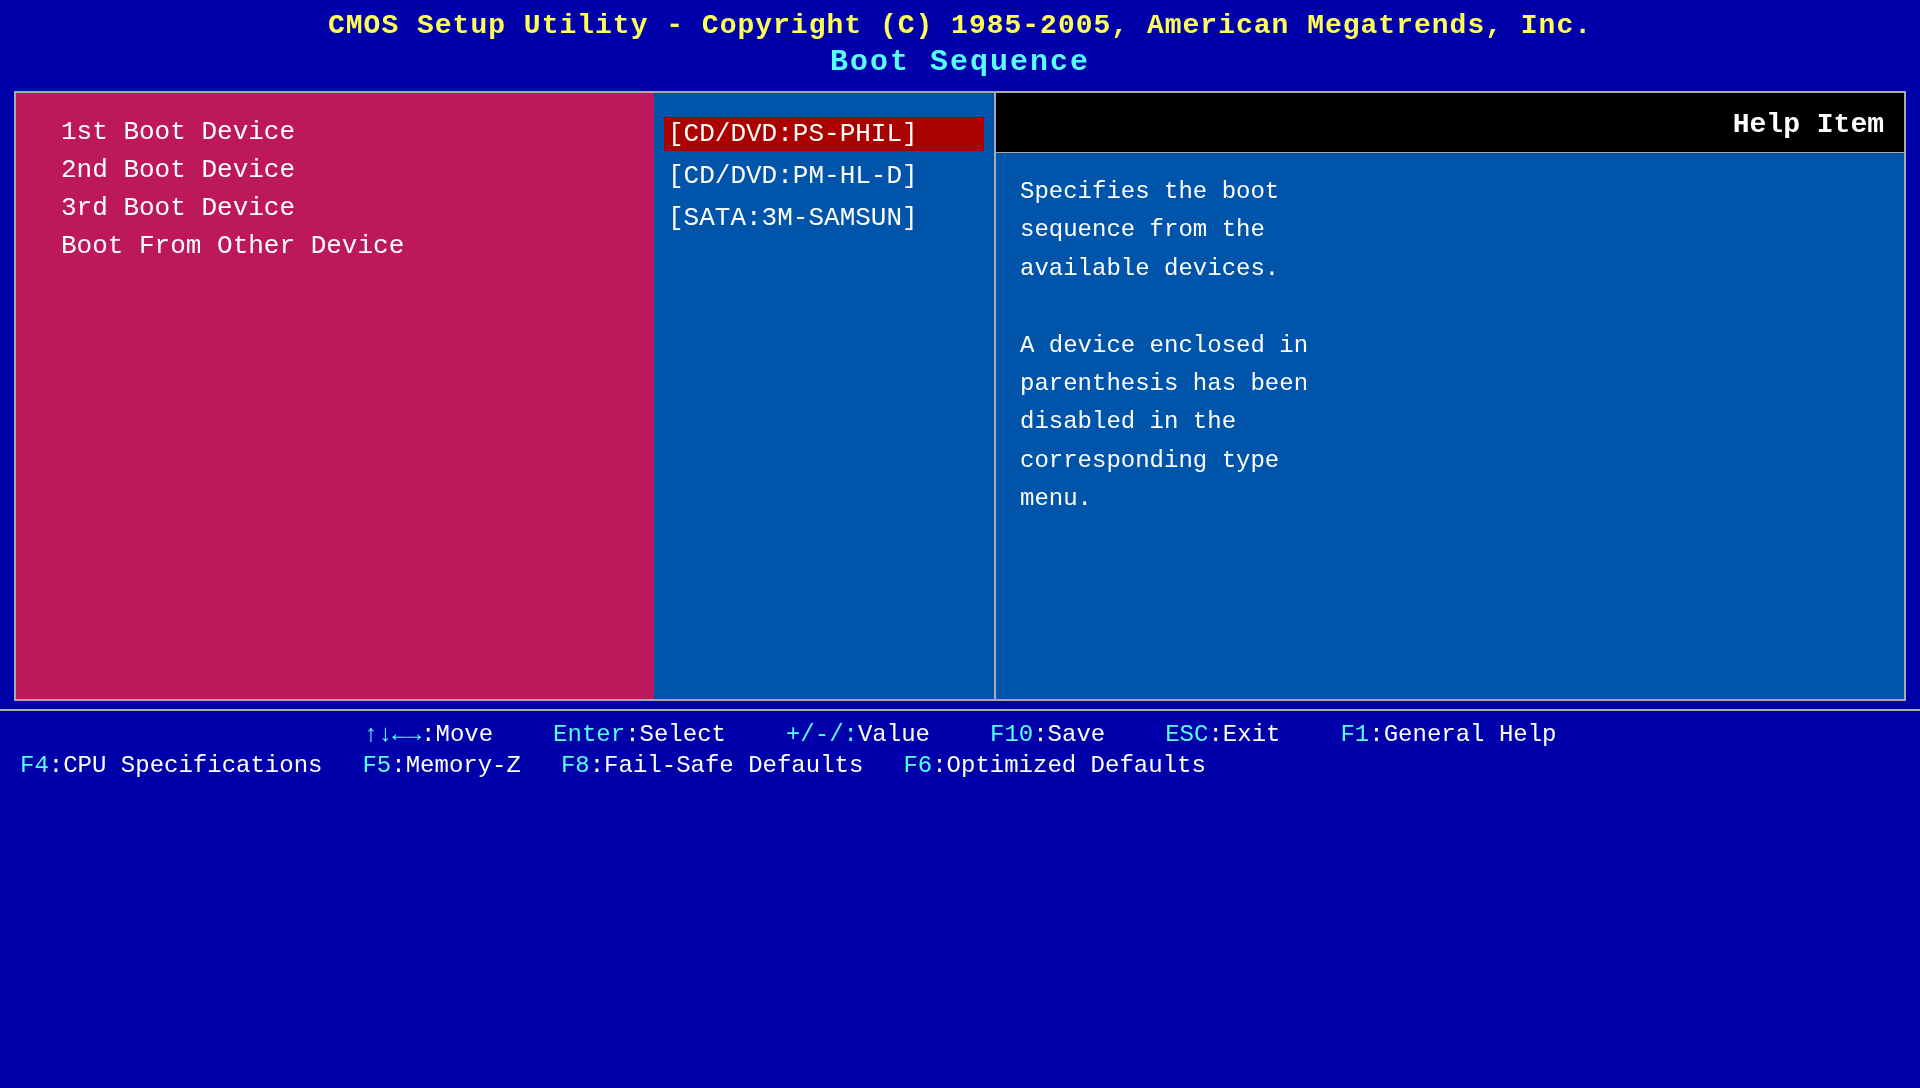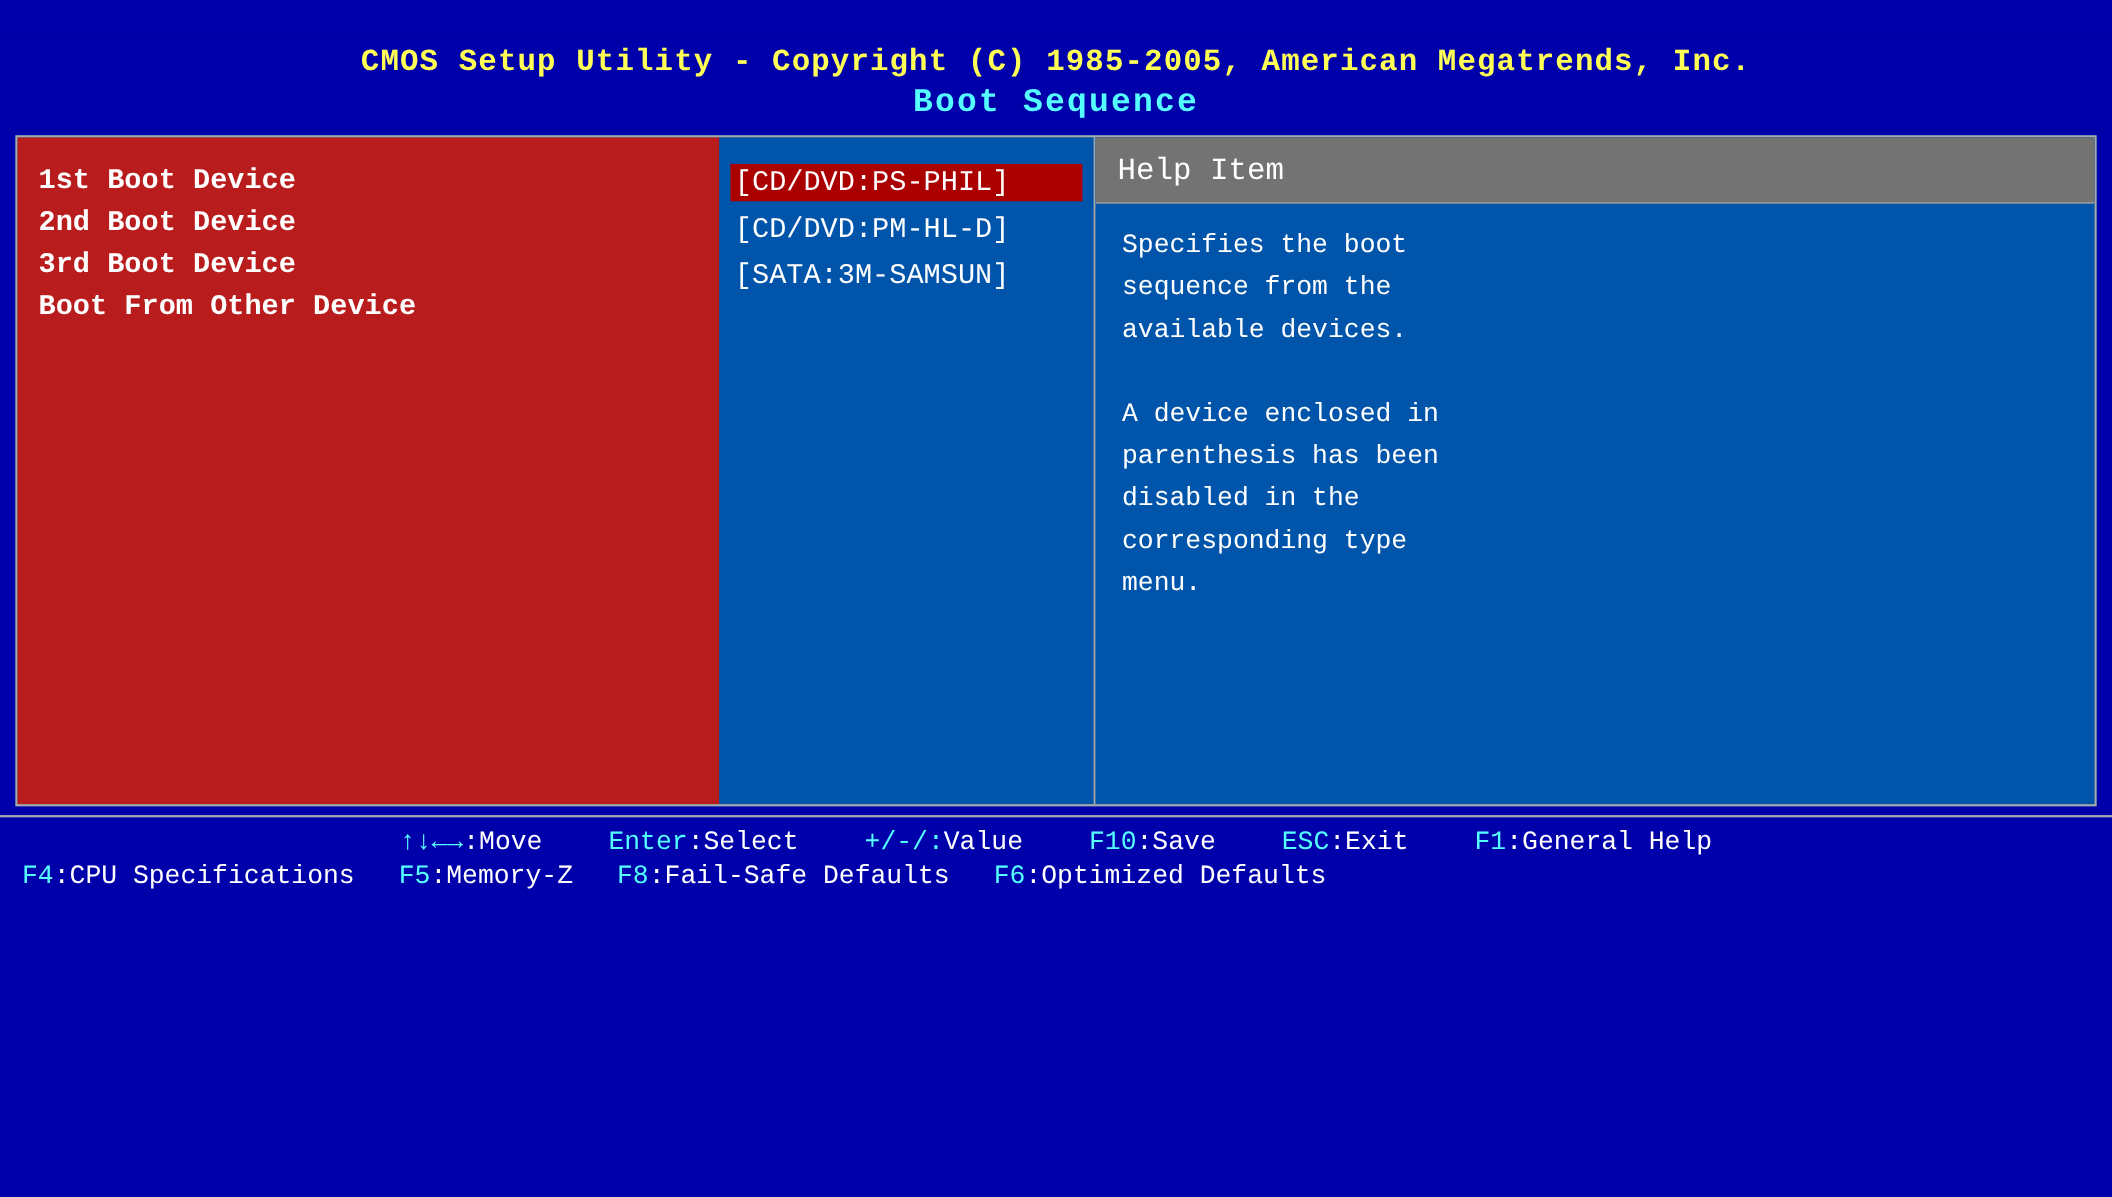--- a/index.html
+++ b/index.html
@@ -16,21 +16,20 @@
       color: #FFFFFF;
       overflow: hidden;
     }
 
     .screen {
       width: 1920px;
       height: 785px;
       background-color: #0000AA;
       display: flex;
       flex-direction: column;
-      margin-top: 32px;
     }
 
     
     .header {
       background-color: #0000AA;
       text-align: center;
       padding: 10px 0 4px 0;
     }
 
     .header-title-line {
@@ -58,25 +57,25 @@
     }
 
     
     .right-panel {
       flex: 1;
       padding: 0;
       background-color: #0055AA;
     }
 
     .help-title {
-      background-color: #737373;
-      text-align: left;
+      background-color: #000000;
+      text-align: right;
       font-size: 28px;
       color: #FFFFFF;
-      font-weight: normal;
+      font-weight: bold;
       padding: 16px 20px 12px 20px;
       border-bottom: 1px solid #AAAAAA;
     }
 
     .help-text {
       padding: 20px 24px;
       font-size: 24px;
       color: #FFFFFF;
       line-height: 1.6;
     }
@@ -121,23 +120,22 @@
     
     .content-left {
       flex: 0 0 980px;
       display: flex;
       flex-direction: row;
       border-right: 2px solid #AAAAAA;
     }
 
     .settings-panel {
       flex: 1;
-      padding: 24px 19px;
-      background-color: #b91c1c;
-      font-weight: bold;
+      padding: 24px 45px;
+      background-color: #be185d;
     }
 
     .values-panel {
       flex: 0 0 340px;
       padding: 24px 10px;
       background-color: #0055AA;
     }
 
     .setting-row {
       display: flex;

